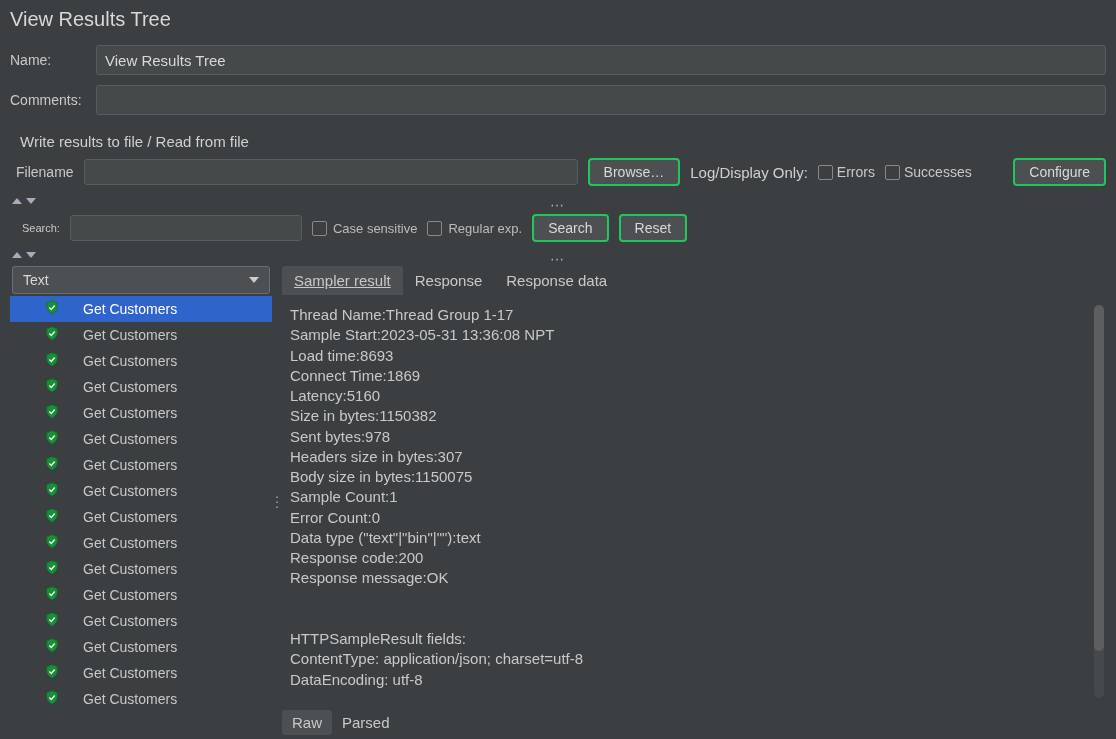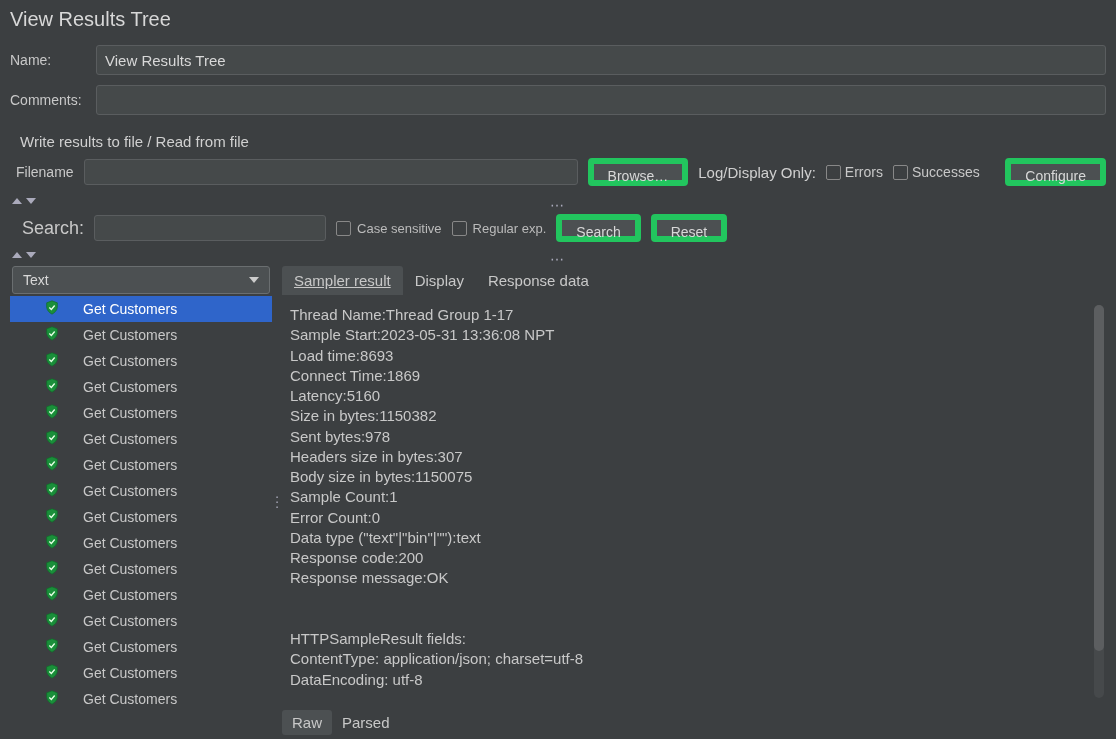--- a/index.html
+++ b/index.html
@@ -71,21 +71,21 @@
     flex: 0 0 494px;
     background: #45494a;
     border: 1px solid #5a5d5f;
     border-radius: 3px;
     height: 26px;
     padding: 3px 6px;
     color: #d8d8d8;
   }
   .btn {
     background: #4c5052;
-    border: 6px solid #22c55e;
+    border: 2px solid #22c55e;
     color: #d8d8d8;
     padding: 4px 14px;
     font-size: 14px;
     border-radius: 4px;
     cursor: pointer;
     height: 28px;
   }
   .logdisplay-label {
     font-size: 15px;
     color: #d0d0d0;
@@ -139,21 +139,21 @@
     font-size: 14px;
     letter-spacing: 2px;
   }
   .search-row {
     display: flex;
     align-items: center;
     gap: 10px;
     padding: 4px 4px 6px;
   }
   .search-row .search-label {
-    font-size: 18px;
+    font-size: 11px;
     margin-left: 8px;
   }
   .search-input {
     width: 232px;
     background: #45494a;
     border: 1px solid #5a5d5f;
     border-radius: 3px;
     height: 26px;
     padding: 3px 6px;
     color: #d8d8d8;
@@ -490,21 +490,21 @@
 
     <div class="vsplit-handle">
       <div>·</div>
         <div>·</div>
         <div>·</div>
     </div>
 
     <div class="right-pane">
       <div class="tabs">
         <div class="tab active">Sampler result</div>
-        <div class="tab">Display</div>
+        <div class="tab">Response</div>
         <div class="tab">Response data</div>
       </div>
       <div class="result-body" id="result-body"><div>Thread Name:Thread Group 1-17
 Sample Start:2023-05-31 13:36:08 NPT
 Load time:8693
 Connect Time:1869
 Latency:5160
 Size in bytes:1150382
 Sent bytes:978
 Headers size in bytes:307

